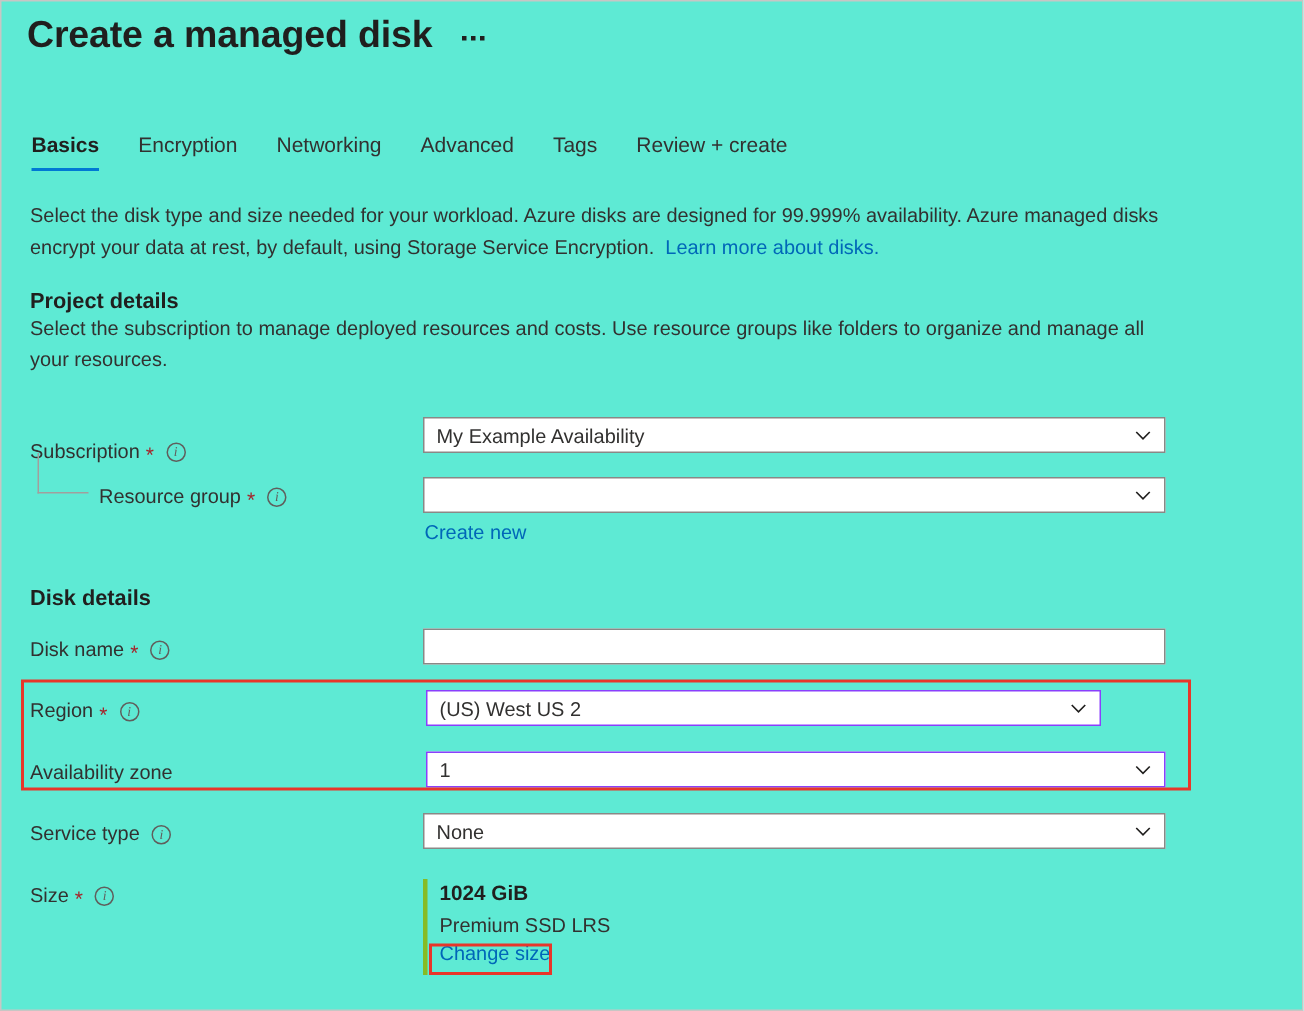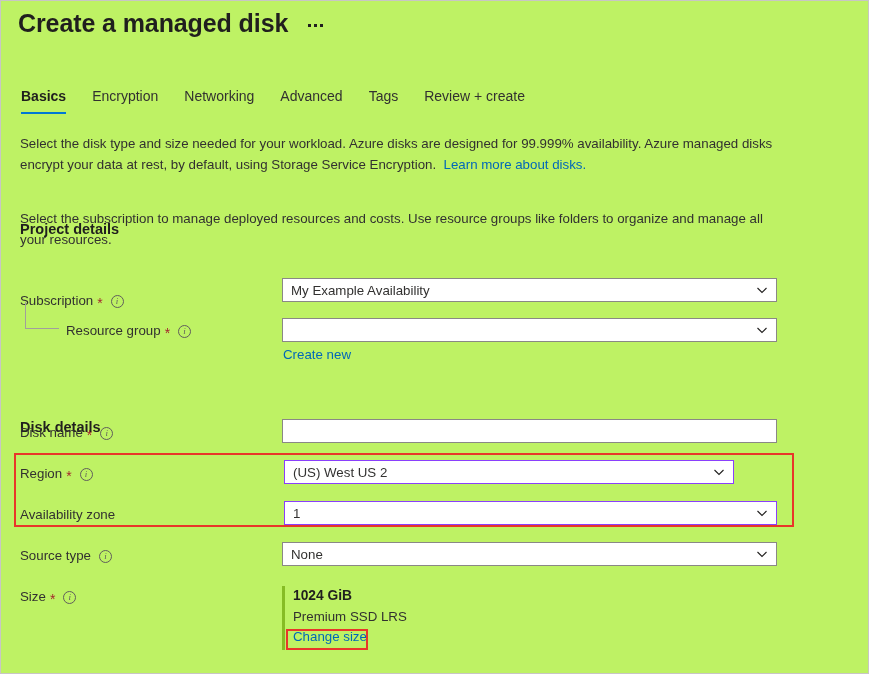--- a/index.html
+++ b/index.html
@@ -9,21 +9,21 @@
   }
   body {
     font-family: "Liberation Sans", sans-serif;
     color: #323130;
     -webkit-font-smoothing: antialiased;
   }
   #page {
     position: relative;
     width: 869px;
     height: 674px;
-    background: #bef264;
+    background: #5eead4;
     border: 1px solid #c8c6c4;
     box-sizing: border-box;
     overflow: hidden;
   }
 
   
   .page-title-row {
     position: absolute;
     left: 17px;
     top: 6px;
@@ -100,21 +100,20 @@
     text-decoration: none;
     cursor: pointer;
   }
 
   .section-title {
     position: absolute;
     font-size: 14.5px;
     font-weight: 600;
     color: #201f1e;
     line-height: 20px;
-    margin-top: 28px;
   }
   .section-desc {
     position: absolute;
     font-size: 13.3px;
     line-height: 21px;
     color: #323130;
   }
 
   
   .field-label {
@@ -316,21 +315,21 @@
   <div class="control purple" style="left:283px; top:500px; width:493px;">
     <span class="value">1</span>
     <svg class="chevron" viewBox="0 0 12 12" fill="none" aria-hidden="true">
       <path d="M1.5 4 L6 8.5 L10.5 4" stroke="#201f1e" stroke-width="1.1" fill="none"></path>
     </svg>
   </div>
 
   <div class="annot" style="left:13px; top:452px; width:780px; height:74px;"></div>
 
   <div class="field-label" style="left:19px; top:546px;">
-    <span>Source type</span>
+    <span>Service type</span>
     <span class="info-icon">i</span>
   </div>
   <div class="control" style="left:281px; top:541px; width:495px;">
     <span class="value">None</span>
     <svg class="chevron" viewBox="0 0 12 12" fill="none" aria-hidden="true">
       <path d="M1.5 4 L6 8.5 L10.5 4" stroke="#201f1e" stroke-width="1.1" fill="none"></path>
     </svg>
   </div>
 
   <div class="field-label" style="left:19px; top:587px;">

